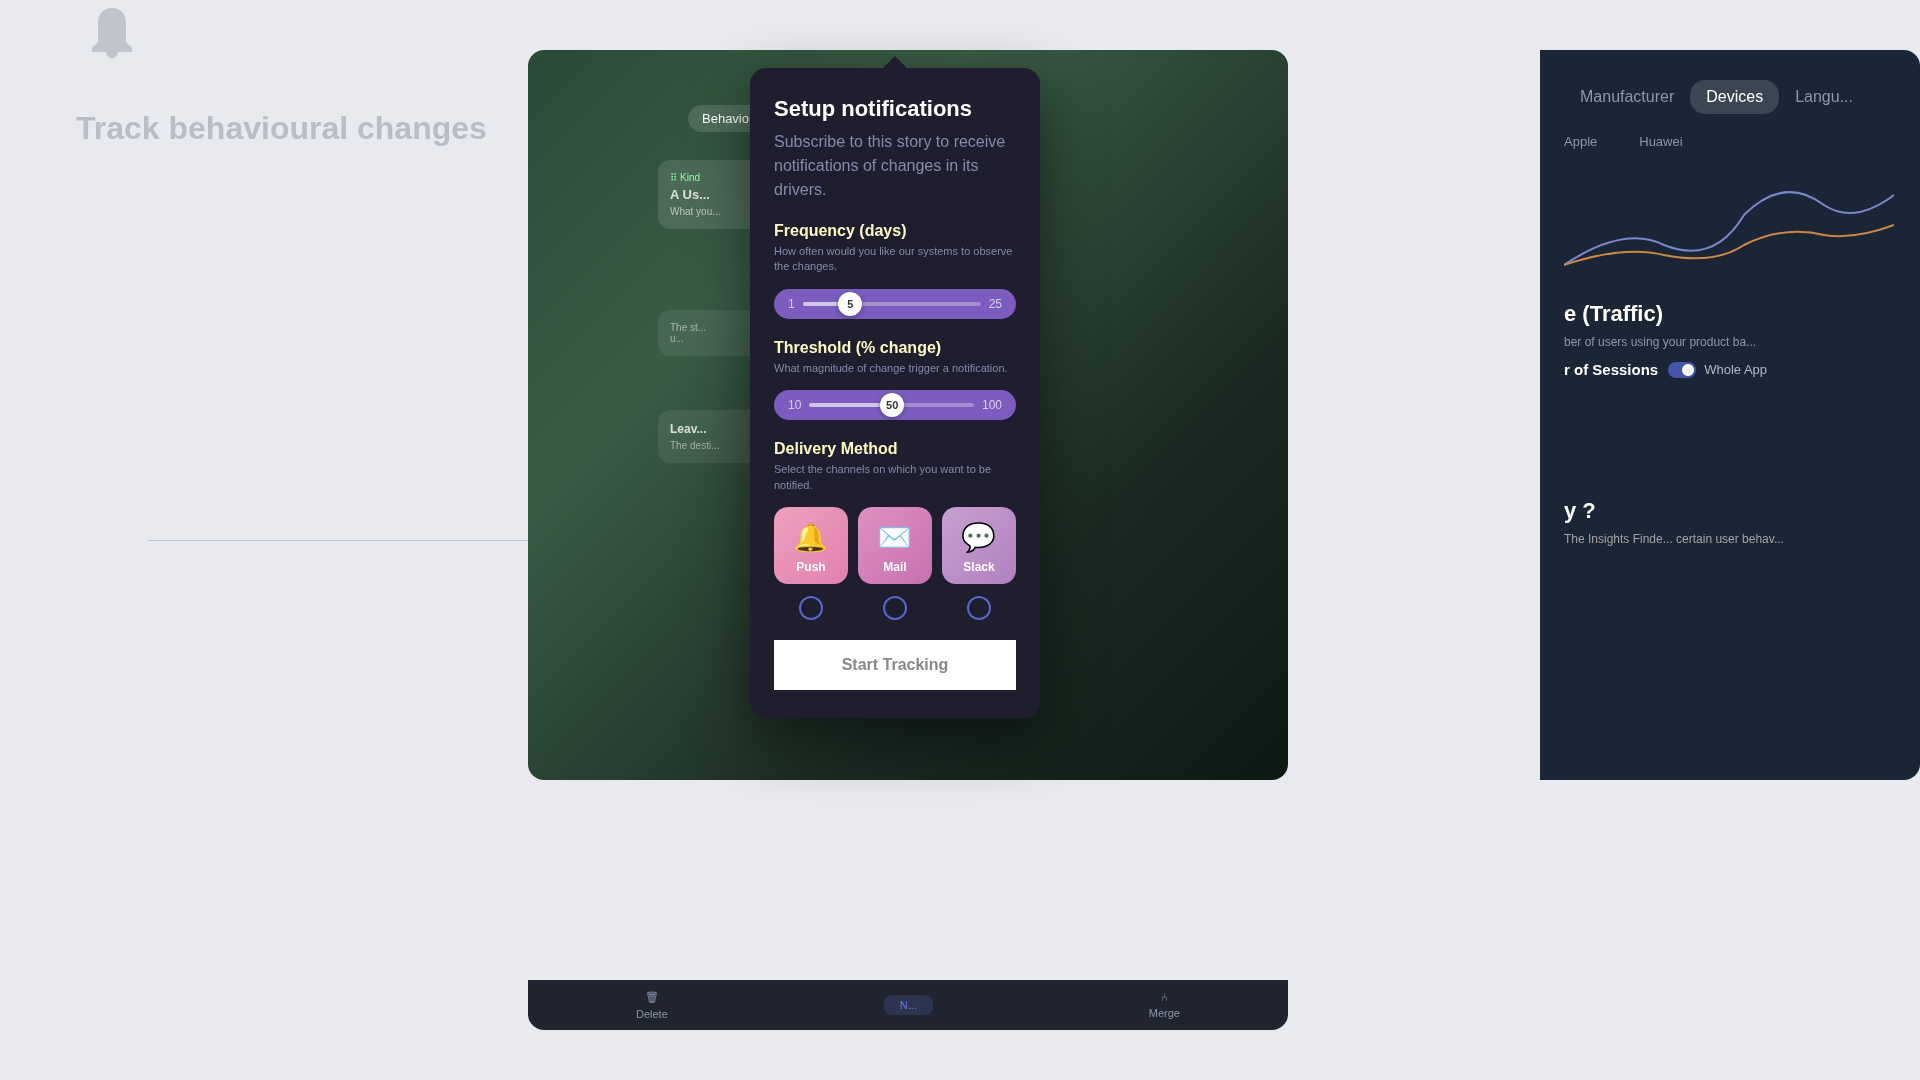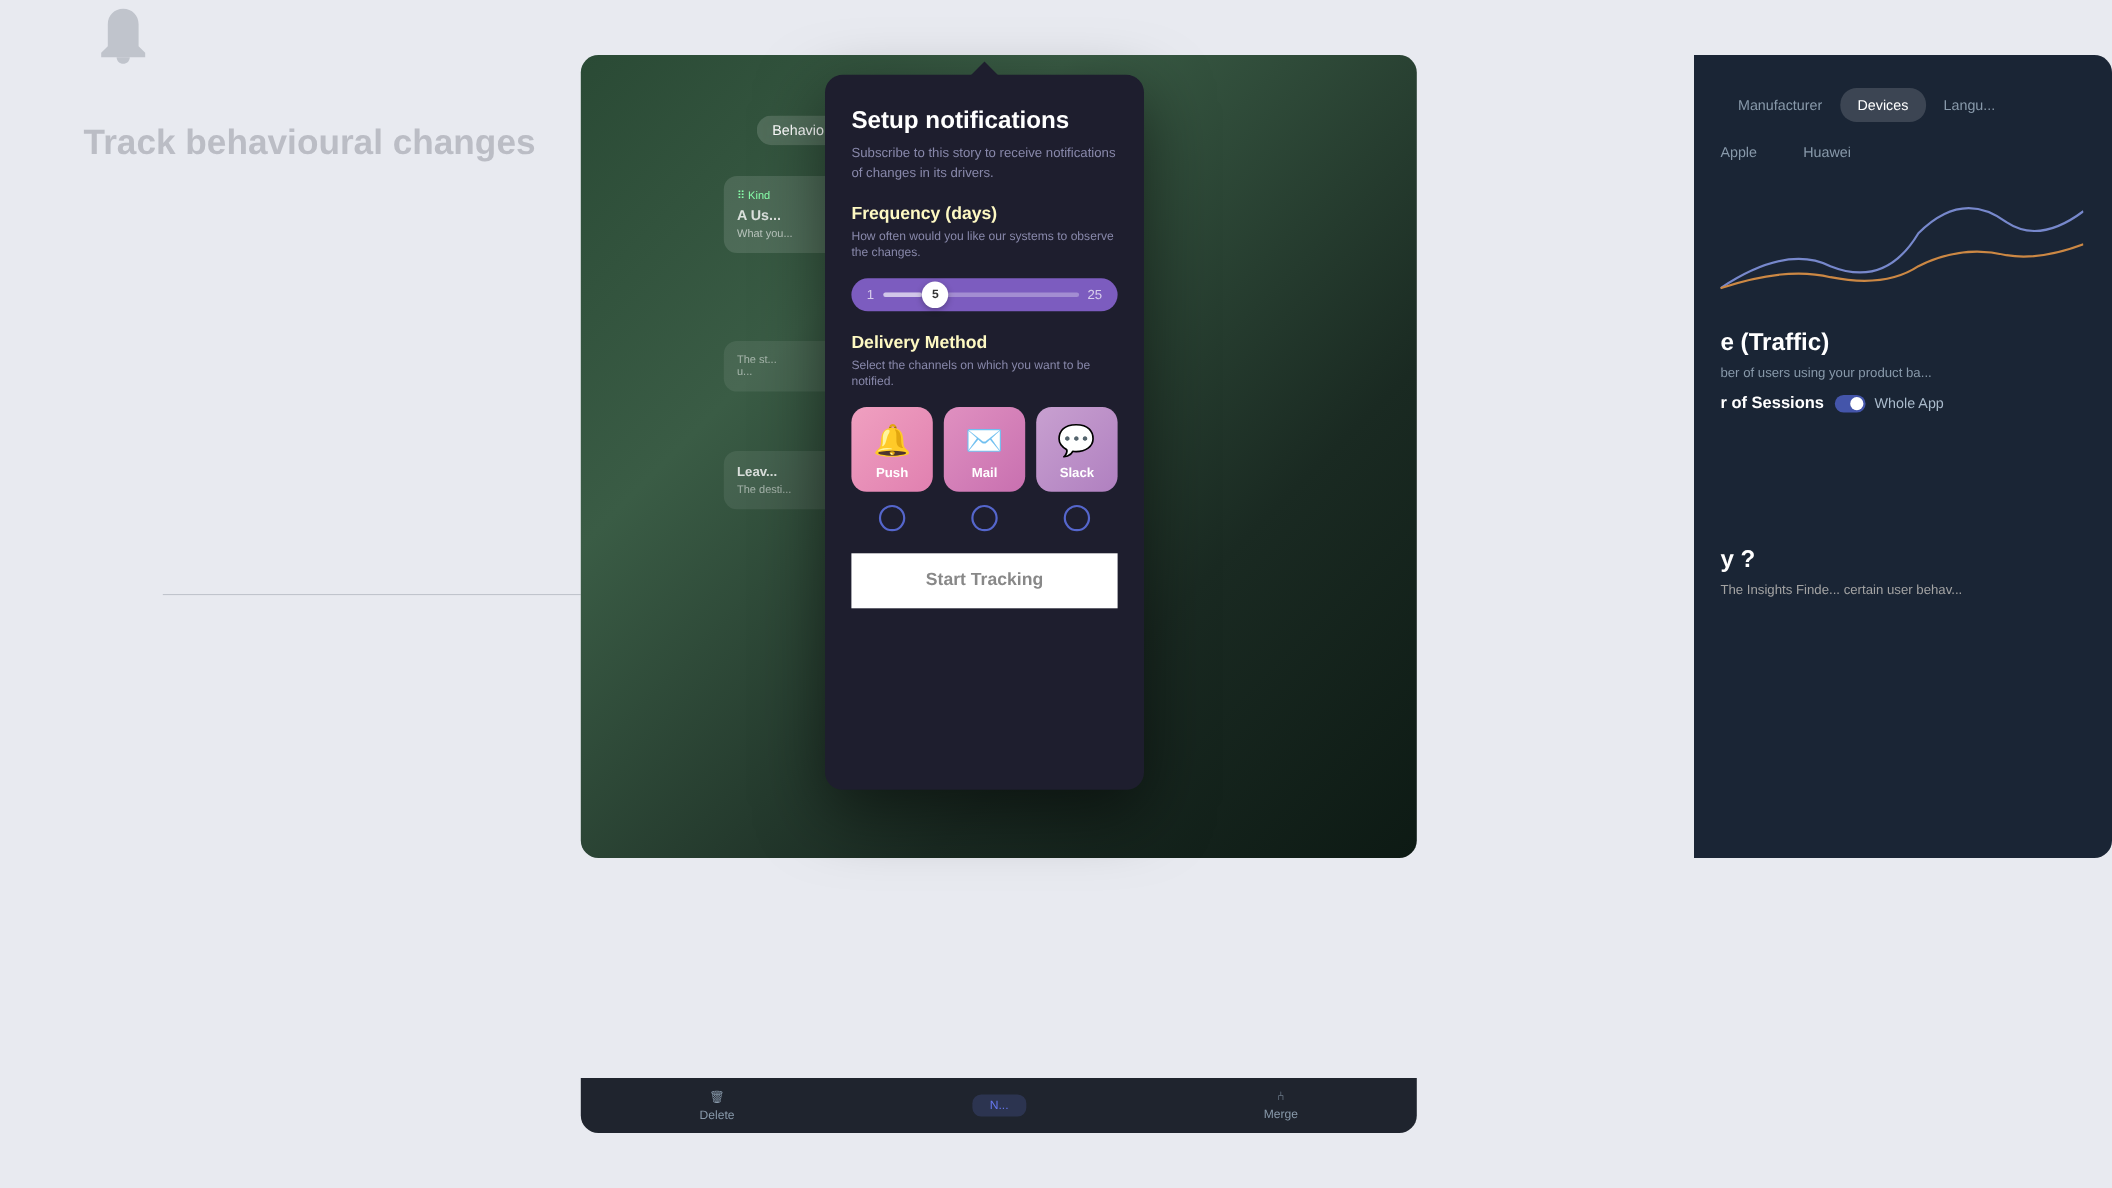--- a/index.html
+++ b/index.html
@@ -93,21 +93,21 @@
     }
 
     .modal-title {
       font-size: 22px;
       font-weight: 700;
       color: #fff;
       margin-bottom: 8px;
     }
 
     .modal-subtitle {
-      font-size: 12px;
+      font-size: 16px;
       color: #8888aa;
       line-height: 1.5;
       margin-bottom: 20px;
     }
 
     .section-title {
       font-size: 16px;
       font-weight: 600;
       color: #fef9c3;
       margin-bottom: 4px;
@@ -240,21 +240,21 @@
     }
 
     .filter-tabs {
       display: flex;
       gap: 0;
       margin-bottom: 20px;
     }
 
     .filter-tab {
       padding: 8px 16px;
-      font-size: 13px;
+      font-size: 16px;
       color: #8899aa;
       border-radius: 8px;
       cursor: pointer;
     }
 
     .filter-tab.active {
       background: rgba(255,255,255,0.15);
       color: #fff;
       border-radius: 15px;
     }
@@ -460,20 +460,34 @@
         <div class="slider-fill" style="width:20%;"></div>
         <div class="slider-thumb freq-thumb">
           <span>5</span>
         </div>
       </div>
       <span class="slider-max">25</span>
     </div>
   </div>
 
   
+  <div>
+    <div class="section-title">Threshold (% change)</div>
+    <div class="section-desc">What magnitude of change trigger a notification.</div>
+    <div class="slider-container">
+      <span class="slider-min">10</span>
+      <div class="slider-track">
+        <div class="slider-fill" style="width:43%;"></div>
+        <div class="slider-thumb thresh-thumb">
+          <span>50</span>
+        </div>
+      </div>
+      <span class="slider-max">100</span>
+    </div>
+  </div>
 
   
   <div class="delivery-section">
     <div class="section-title">Delivery Method</div>
     <div class="section-desc">Select the channels on which you want to be notified.</div>
 
     <div class="delivery-cards">
       <div class="delivery-card push">
         <span class="delivery-card-icon">🔔</span>
         <span class="delivery-card-label">Push</span>

